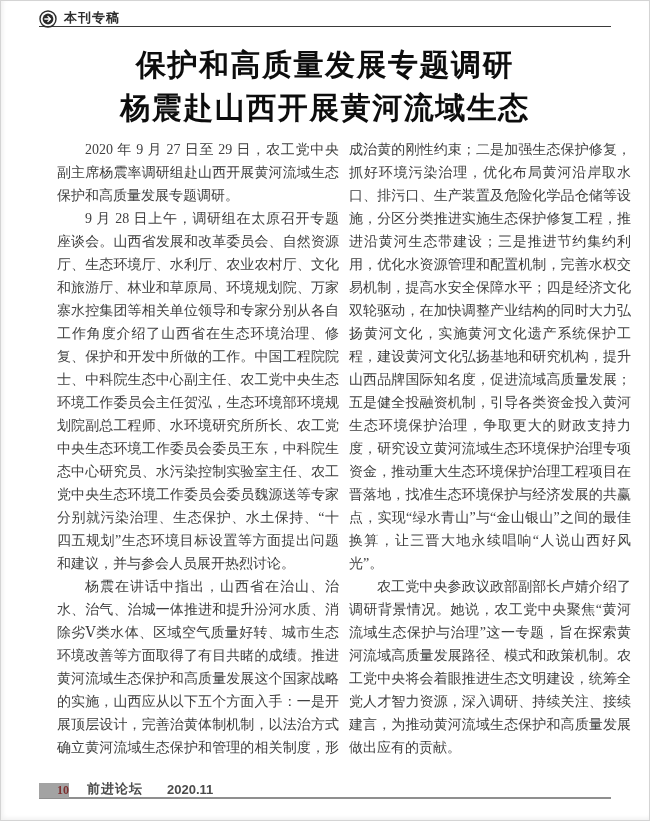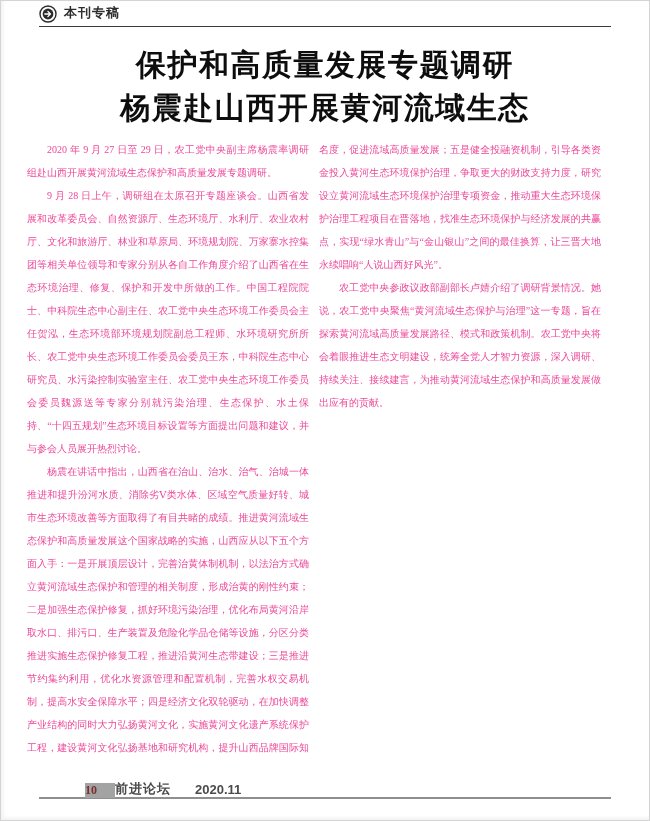--- a/index.html
+++ b/index.html
@@ -17,21 +17,21 @@
   }
 
   
   .header {
     position: absolute;
     top: 8px;
     left: 38px;
     right: 38px;
     height: 18px;
     display: flex;
-    align-items: flex-end;
+    align-items: flex-start;
     border-bottom: 1.5px solid #3a3a3a;
     padding-bottom: 4px;
   }
   .header-icon { width: 18px; height: 18px; flex: 0 0 auto; margin-right: 7px; position: relative; top: 1px; }
   .header-label {
     font-family: "Liberation Sans", "DejaVu Sans", sans-serif;
     font-weight: bold;
     font-size: 13px;
     color: #2e2e2e;
     letter-spacing: 1px;
@@ -49,29 +49,29 @@
     font-size: 30px;
     line-height: 43px;
     color: #0d0d0d;
     letter-spacing: 1.5px;
   }
 
   
   .article {
     position: absolute;
     top: 137px;
-    left: 26px;
+    left: 56px;
     width: 574px;
     height: 628px;
     column-count: 2;
     column-gap: 10px;
     column-fill: auto;
-    font-size: 10px;
+    font-size: 14px;
     line-height: 23px;
-    color: #ec4899;
+    color: #404040;
     text-align: justify;
     overflow: hidden;
   }
   .article p {
     text-indent: 2em;
     margin: 0;
   }
 
   
   .footer {
@@ -85,30 +85,29 @@
     border-bottom: 2px solid #8f8f8f;
   }
   .page-number-box {
     background: #a3a3a3;
     color: #7d2f2f;
     font-weight: bold;
     font-size: 12px;
     width: 30px;
     height: 15px;
     line-height: 15px;
-    text-align: left;
+    text-align: right;
     margin-bottom: -2px; 
-    margin-left: 46px;
   }
   .journal-name {
     font-family: "Liberation Sans", "DejaVu Sans", sans-serif;
     font-weight: bold;
     font-size: 13px;
     color: #4b4b4b;
-    margin-left: 0;
+    margin-left: 18px;
     letter-spacing: 1px;
   }
   .journal-issue {
     font-family: "Liberation Sans", "DejaVu Sans", sans-serif;
     font-weight: bold;
     font-size: 13px;
     color: #4b4b4b;
     margin-left: 24px;
   }
 </style>

